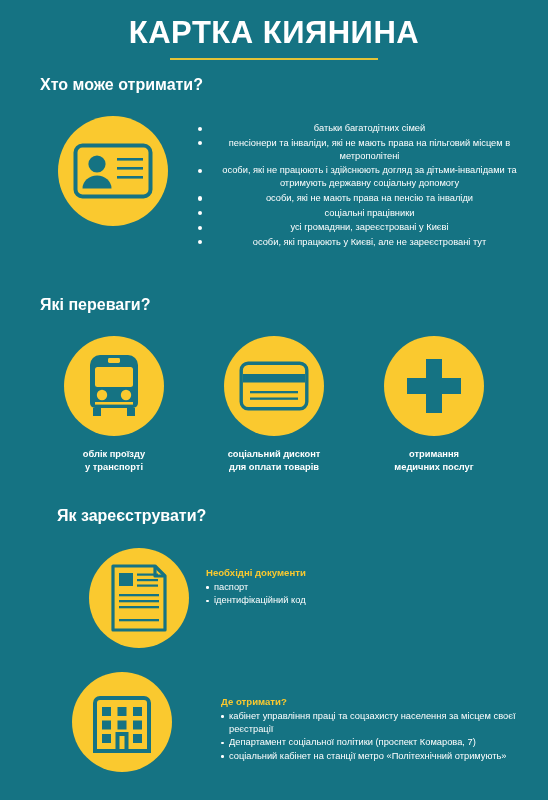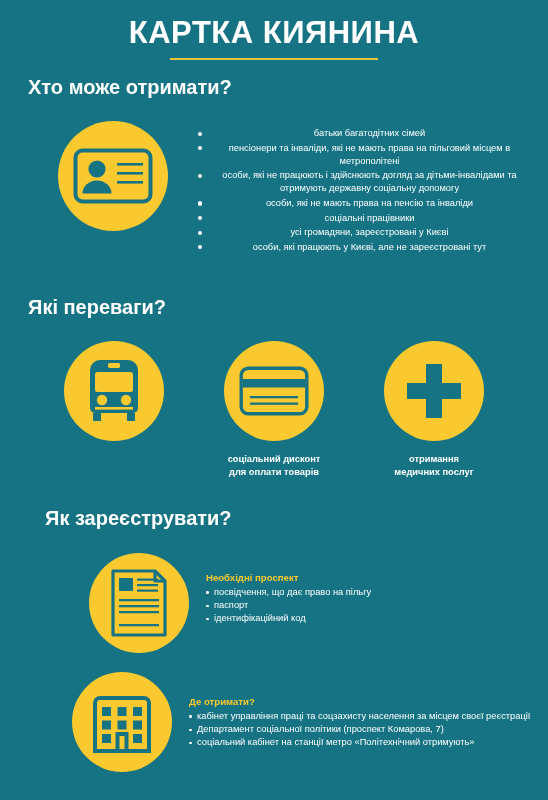--- a/index.html
+++ b/index.html
@@ -29,23 +29,23 @@
   .title-rule {
     width: 208px;
     height: 2px;
     background: #e3c337;
     margin: 8px auto 0 auto;
   }
 
   
   .section-heading {
     color: #ffffff;
-    font-size: 20px;
-    font-weight: bold;
-    margin-left: 28px;
+    font-size: 16px;
+    font-weight: bold;
+    margin-left: 40px;
   }
 
   
   .circle {
     background: #fac92f;
     border-radius: 50%;
     display: flex;
     align-items: center;
     justify-content: center;
     flex: none;
@@ -128,21 +128,21 @@
     content: "";
     position: absolute;
     left: 0; top: 5.3px;
     width: 2.6px; height: 2.6px;
     border-radius: 50%;
     background: #ffffff;
   }
 
   
   .sec4 { position: absolute; top: 672px; left: 0; right: 0; }
-  .sec4 .blockrow { margin-top: 0; }
+  .sec4 .blockrow { margin-top: 0; gap: 32px; }
   .sec4 .blockrow .body { margin-top: 24px; }
 </style>
 </head>
 <body>
 
 <div class="page">
 
   <div class="title-block">
     <div class="title">КАРТКА КИЯНИНА</div>
     <div class="title-rule"></div>
@@ -183,20 +183,21 @@
             <path d="M6 12 a10 10 0 0 1 10-10 h28 a10 10 0 0 1 10 10 v38 a5 5 0 0 1 -5 5 h-38 a5 5 0 0 1 -5 -5 z" fill="#157383"></path>
             <rect x="24" y="5" width="12" height="5" rx="1.4" fill="#fac92f"></rect>
             <rect x="11" y="14" width="38" height="20" rx="2.5" fill="#fac92f"></rect>
             <circle cx="18" cy="42" r="5.2" fill="#fac92f"></circle>
             <circle cx="42" cy="42" r="5.2" fill="#fac92f"></circle>
             <rect x="9" y="55" width="8" height="8" fill="#157383"></rect>
             <rect x="43" y="55" width="8" height="8" fill="#157383"></rect>
             <rect x="11" y="49" width="38" height="2.6" fill="#fac92f"></rect>
           </svg>
         </div>
+        <div class="cap">облік проїзду<br>у транспорті</div>
       </div>
 
       <div class="benefit">
         <div class="circle">
           <svg width="70" height="50" viewBox="0 0 70 50">
             <rect x="2.2" y="2.2" width="65.6" height="45.6" rx="7" ry="7" fill="none" stroke="#157383" stroke-width="3.4"></rect>
             <rect x="4" y="13" width="62" height="8.5" fill="#157383"></rect>
             <rect x="11" y="30" width="48" height="2.3" fill="#157383"></rect>
             <rect x="11" y="36.5" width="48" height="2.3" fill="#157383"></rect>
           </svg>
@@ -227,23 +228,22 @@
           <rect x="26" y="9.5" width="21" height="2.2" fill="#157383"></rect>
           <rect x="26" y="15" width="21" height="2.2" fill="#157383"></rect>
           <rect x="26" y="20.5" width="21" height="2.2" fill="#157383"></rect>
           <rect x="8" y="30" width="40" height="2.3" fill="#157383"></rect>
           <rect x="8" y="36" width="40" height="2.3" fill="#157383"></rect>
           <rect x="8" y="42" width="40" height="2.3" fill="#157383"></rect>
           <rect x="8" y="55" width="40" height="2.3" fill="#157383"></rect>
         </svg>
       </div>
       <div class="body">
-        <div class="sub-heading">Необхідні проспект</div>
+        <div class="sub-heading">Необхідні документи</div>
         <ul class="list-sub">
-          <li>посвідчення, що дає право на пільгу</li>
           <li>паспорт</li>
           <li>ідентифікаційний код</li>
         </ul>
       </div>
     </div>
   </div>
 
   <div class="sec4">
     <div class="blockrow">
       <div class="circle">

